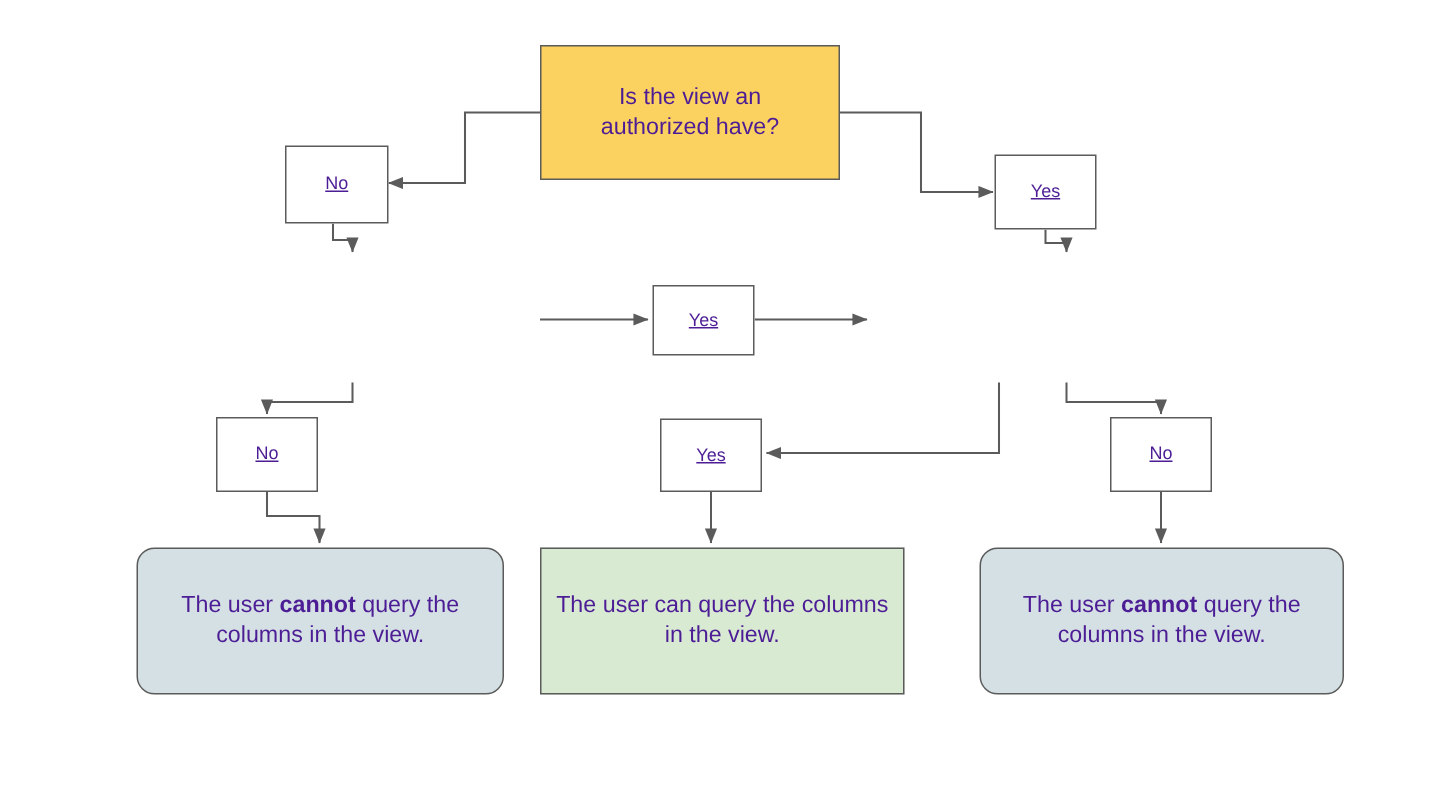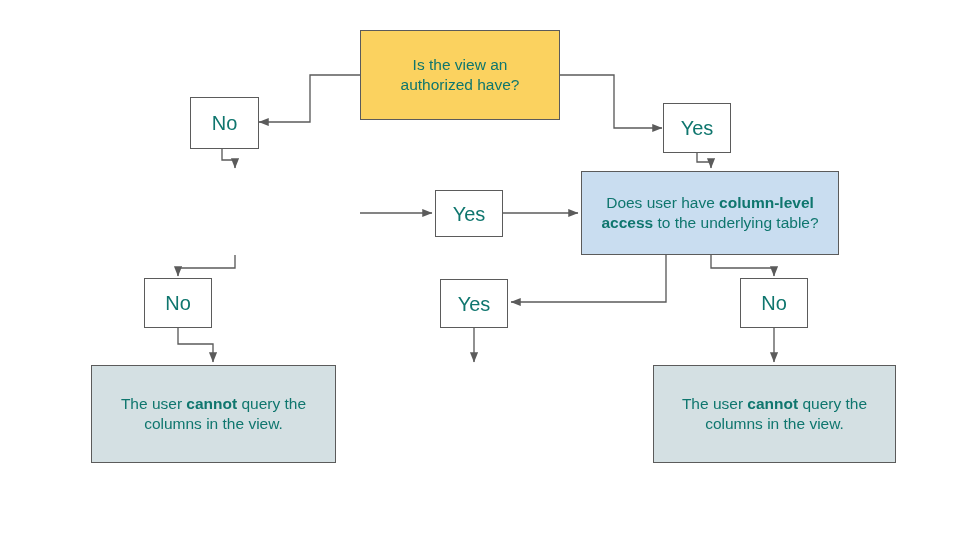--- a/index.html
+++ b/index.html
@@ -7,30 +7,30 @@
     width:960px;height:540px;background:#ffffff;
     font-family:"Liberation Sans",sans-serif;
     overflow:hidden;position:relative;
   }
   #canvas{position:absolute;left:0;top:0;width:960px;height:540px;}
   svg.edges{position:absolute;left:0;top:0;width:960px;height:540px;pointer-events:none;}
   .node{
     position:absolute;box-sizing:border-box;
     border:1px solid #5b5b5b;
     display:flex;align-items:center;justify-content:center;
-    text-align:center;color:#0f766e;
+    text-align:center;color:#4c1d95;
     font-size:15.5px;line-height:1.30;
     padding:2px 6px;
   }
   .node .txt{display:block;width:100%;}
   .node b{font-weight:bold;}
   .decision-start{background:#fbd25f;}
   .decision{background:#c9ddf0;}
-  .small{background:#ffffff;font-size:20px;}
-  .result-gray{background:#d4e0e3;}
+  .small{background:#ffffff;font-size:12px;text-decoration:underline;}
+  .result-gray{background:#d4e0e3;border-radius:12px;}
   .result-green{background:#d9ead3;}
 </style>
 </head>
 <body>
 
 <div id="canvas">
 
   <svg class="edges" viewBox="0 0 960 540">
     <defs>
       <marker id="arrow" markerWidth="9" markerHeight="9" refX="7.2" refY="3" orient="auto" markerUnits="strokeWidth">
@@ -71,23 +71,20 @@
 
   <div class="node small" style="left:190px;top:97px;width:69px;height:52px;">
     <span class="txt">No</span>
   </div>
 
   <div class="node small" style="left:663px;top:103px;width:68px;height:50px;">
     <span class="txt">Yes</span>
   </div>
 
 
-  <div class="node decision" style="left:581px;top:171px;width:258px;height:84px;">
-    <span class="txt"><span>Does user have </span><b>column-level access</b><span> to the underlying table?</span></span>
-  </div>
 
   <div class="node small" style="left:435px;top:190px;width:68px;height:47px;">
     <span class="txt">Yes</span>
   </div>
 
   <div class="node small" style="left:144px;top:278px;width:68px;height:50px;">
     <span class="txt">No</span>
   </div>
 
   <div class="node small" style="left:440px;top:279px;width:68px;height:49px;">
@@ -95,18 +92,21 @@
   </div>
 
   <div class="node small" style="left:740px;top:278px;width:68px;height:50px;">
     <span class="txt">No</span>
   </div>
 
   <div class="node result-gray" style="left:91px;top:365px;width:245px;height:98px;">
     <span class="txt"><span>The user </span><b>cannot</b><span> query the columns in the view.</span></span>
   </div>
 
+  <div class="node result-green" style="left:360px;top:365px;width:243px;height:98px;">
+    <span class="txt">The user can query the columns in the view.</span>
+  </div>
 
   <div class="node result-gray" style="left:653px;top:365px;width:243px;height:98px;">
     <span class="txt"><span>The user </span><b>cannot</b><span> query the columns in the view.</span></span>
   </div>
 
 </div>
 
 </body></html>

